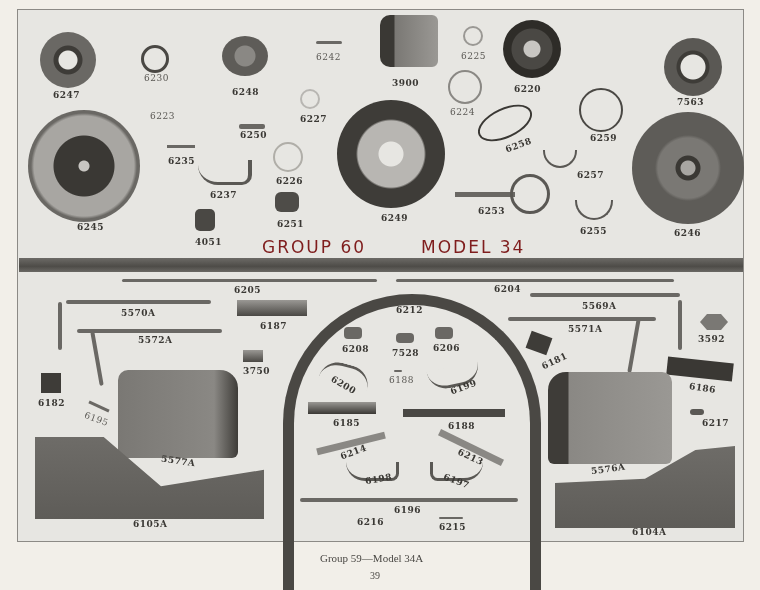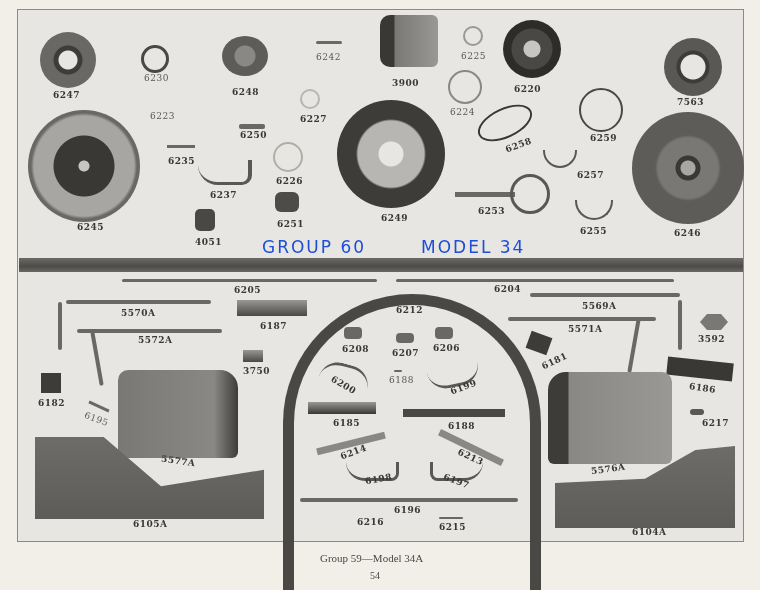--- a/index.html
+++ b/index.html
@@ -2,21 +2,21 @@
 <html><head>
 <meta charset="utf-8">
 <style>
   html,body{margin:0;padding:0;}
   body{width:760px;height:590px;background:#f2efe9;position:relative;overflow:hidden;font-family:"DejaVu Serif",serif;}
   .plate{position:absolute;left:17px;top:9px;width:727px;height:533px;background:#e7e6e2;border:1px solid #8c8a86;box-sizing:border-box;}
   .lbl{position:absolute;font-family:"DejaVu Serif",serif;font-size:9px;font-weight:bold;color:#3a3834;letter-spacing:0.5px;white-space:nowrap;}
   .lbl.light{font-weight:normal;color:#5a5854;}
   .part{position:absolute;}
   .disc{border-radius:50%;}
-  .heading{position:absolute;font-family:"DejaVu Sans",sans-serif;font-size:17px;color:#1d4ed8;letter-spacing:2px;white-space:nowrap;}
+  .heading{position:absolute;font-family:"DejaVu Sans",sans-serif;font-size:17px;color:#7f1d1d;letter-spacing:2px;white-space:nowrap;}
   .divider{position:absolute;left:19px;top:258px;width:724px;height:14px;background:linear-gradient(#6c6a66,#4e4c48 60%,#6a6864);}
   .caption{position:absolute;font-family:"Liberation Serif",serif;color:#4a4844;white-space:nowrap;}
   .bar{position:absolute;background:#6a6864;border-radius:2px;}
 </style>
 </head>
 <body>
 
 <div class="plate"></div>
 
 <div class="part disc" style="left:40px;top:32px;width:56px;height:56px;background:radial-gradient(circle,#e7e6e2 0 9px,#3e3c38 10px 14px,#6a6864 15px);"></div>
@@ -117,21 +117,21 @@
 <span class="lbl" style="left:234px;top:285px">6205</span>
 <span class="lbl" style="left:494px;top:284px">6204</span>
 <span class="lbl" style="left:121px;top:308px">5570A</span>
 <span class="lbl" style="left:582px;top:301px">5569A</span>
 <span class="lbl" style="left:260px;top:321px">6187</span>
 <span class="lbl" style="left:396px;top:305px">6212</span>
 <span class="lbl" style="left:138px;top:335px">5572A</span>
 <span class="lbl" style="left:568px;top:324px">5571A</span>
 <span class="lbl" style="left:698px;top:334px">3592</span>
 <span class="lbl" style="left:342px;top:344px">6208</span>
-<span class="lbl" style="left:392px;top:348px">6207</span>
+<span class="lbl" style="left:392px;top:348px">7528</span>
 <span class="lbl" style="left:433px;top:343px">6206</span>
 <span class="lbl" style="left:541px;top:356px;transform:rotate(-25deg)">6181</span>
 <span class="lbl" style="left:243px;top:366px">3750</span>
 <span class="lbl" style="left:330px;top:380px;transform:rotate(30deg)">6200</span>
 <span class="lbl light" style="left:389px;top:375px">6188</span>
 <span class="lbl" style="left:450px;top:382px;transform:rotate(-20deg)">6199</span>
 <span class="lbl" style="left:689px;top:383px;transform:rotate(8deg)">6186</span>
 <span class="lbl" style="left:38px;top:398px">6182</span>
 <span class="lbl light" style="left:84px;top:414px;transform:rotate(20deg)">6195</span>
 <span class="lbl" style="left:333px;top:418px">6185</span>
@@ -143,13 +143,13 @@
 <span class="lbl" style="left:591px;top:464px;transform:rotate(-8deg)">5576A</span>
 <span class="lbl" style="left:365px;top:474px;transform:rotate(-10deg)">6198</span>
 <span class="lbl" style="left:443px;top:476px;transform:rotate(20deg)">6197</span>
 <span class="lbl" style="left:133px;top:519px">6105A</span>
 <span class="lbl" style="left:357px;top:517px">6216</span>
 <span class="lbl" style="left:394px;top:505px">6196</span>
 <span class="lbl" style="left:439px;top:522px">6215</span>
 <span class="lbl" style="left:632px;top:527px">6104A</span>
 
 <span class="caption" style="left:320px;top:552px;font-size:11px">Group 59—Model 34A</span>
-<span class="caption" style="left:370px;top:570px;font-size:10px">54</span>
+<span class="caption" style="left:370px;top:570px;font-size:10px">39</span>
 
 </body></html>

